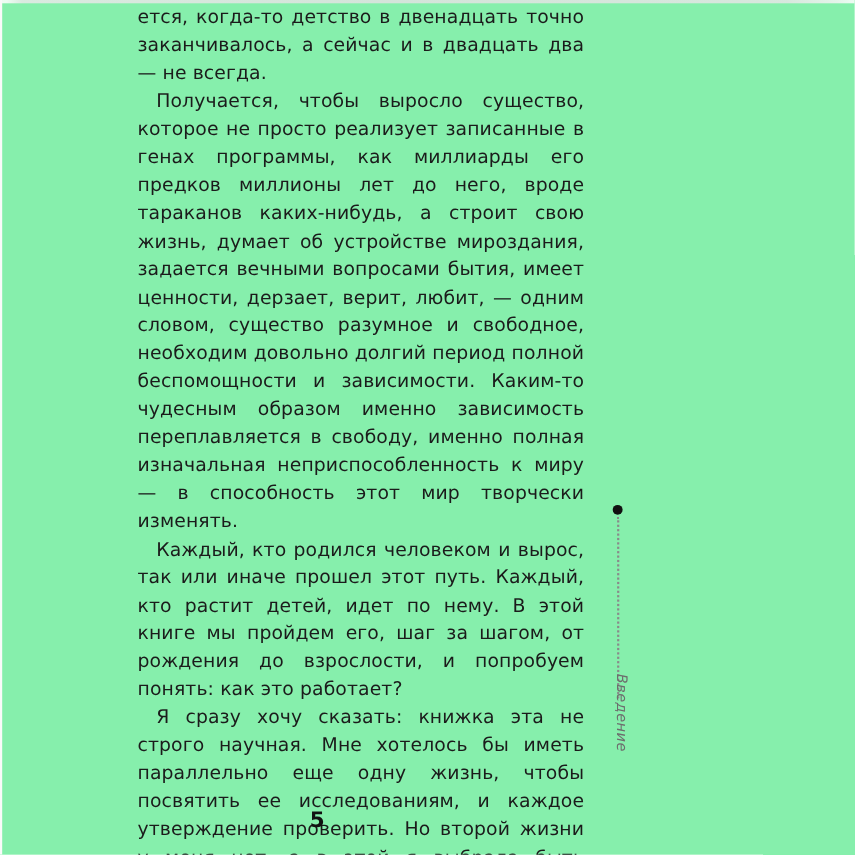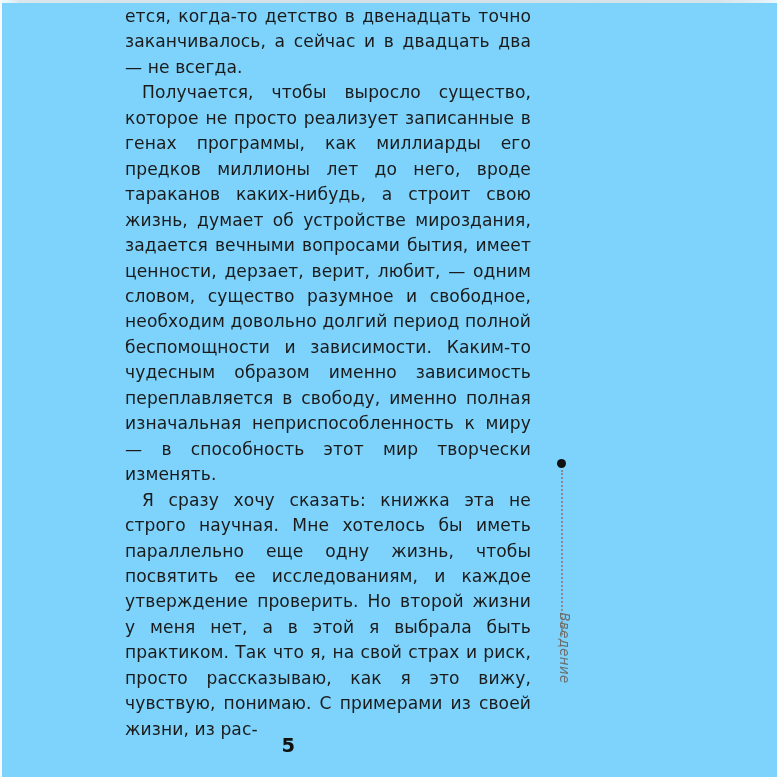--- a/index.html
+++ b/index.html
@@ -11,21 +11,21 @@
     height: 777px;
     background: #ffffff;
     font-family: "DejaVu Sans", sans-serif;
     overflow: hidden;
   }
 
   #page {
     position: relative;
     width: 777px;
     height: 777px;
-    background: #7dd3fc;
+    background: #86efac;
   }
 
   
   .scan-edge-top {
     position: absolute;
     left: 0;
     top: 0;
     width: 777px;
     height: 3px;
     background: linear-gradient(to right,
@@ -129,20 +129,21 @@
 <body>
 
 <div id="page">
 
   <div class="scan-edge-top"></div>
   <div class="scan-edge-left"></div>
 
   <div class="text-column">
     <p class="para no-indent">ется, когда-то детство в двенадцать точно заканчивалось, а сейчас и в двадцать два — не всегда.</p>
     <p class="para">Получается, чтобы выросло существо, которое не просто реализует записанные в генах программы, как миллиарды его предков миллионы лет до него, вроде тараканов каких-нибудь, а строит свою жизнь, думает об устройстве мироздания, задается вечными вопросами бытия, имеет ценности, дерзает, верит, любит, — одним словом, существо разумное и свободное, необходим довольно долгий период полной беспомощности и зависимости. Каким-то чудесным образом именно зависимость переплавляется в свободу, именно полная изначальная неприспособленность к миру — в способность этот мир творчески изменять.</p>
+    <p class="para">Каждый, кто родился человеком и вырос, так или иначе прошел этот путь. Каждый, кто растит детей, идет по нему. В этой книге мы пройдем его, шаг за шагом, от рождения до взрослости, и попробуем понять: как это работает?</p>
     <p class="para">Я сразу хочу сказать: книжка эта не строго научная. Мне хотелось бы иметь параллельно еще одну жизнь, чтобы посвятить ее исследованиям, и каждое утверждение проверить. Но второй жизни у меня нет, а в этой я выбрала быть практиком. Так что я, на свой страх и риск, просто рассказываю, как я это вижу, чувствую, понимаю. С примерами из своей жизни, из рас-</p>
   </div>
 
   <div class="margin-marker">
     <div class="marker-dot"></div>
     <div class="marker-dotline"></div>
     <div class="marker-label">Введение</div>
   </div>
 
   <div class="folio">5</div>

